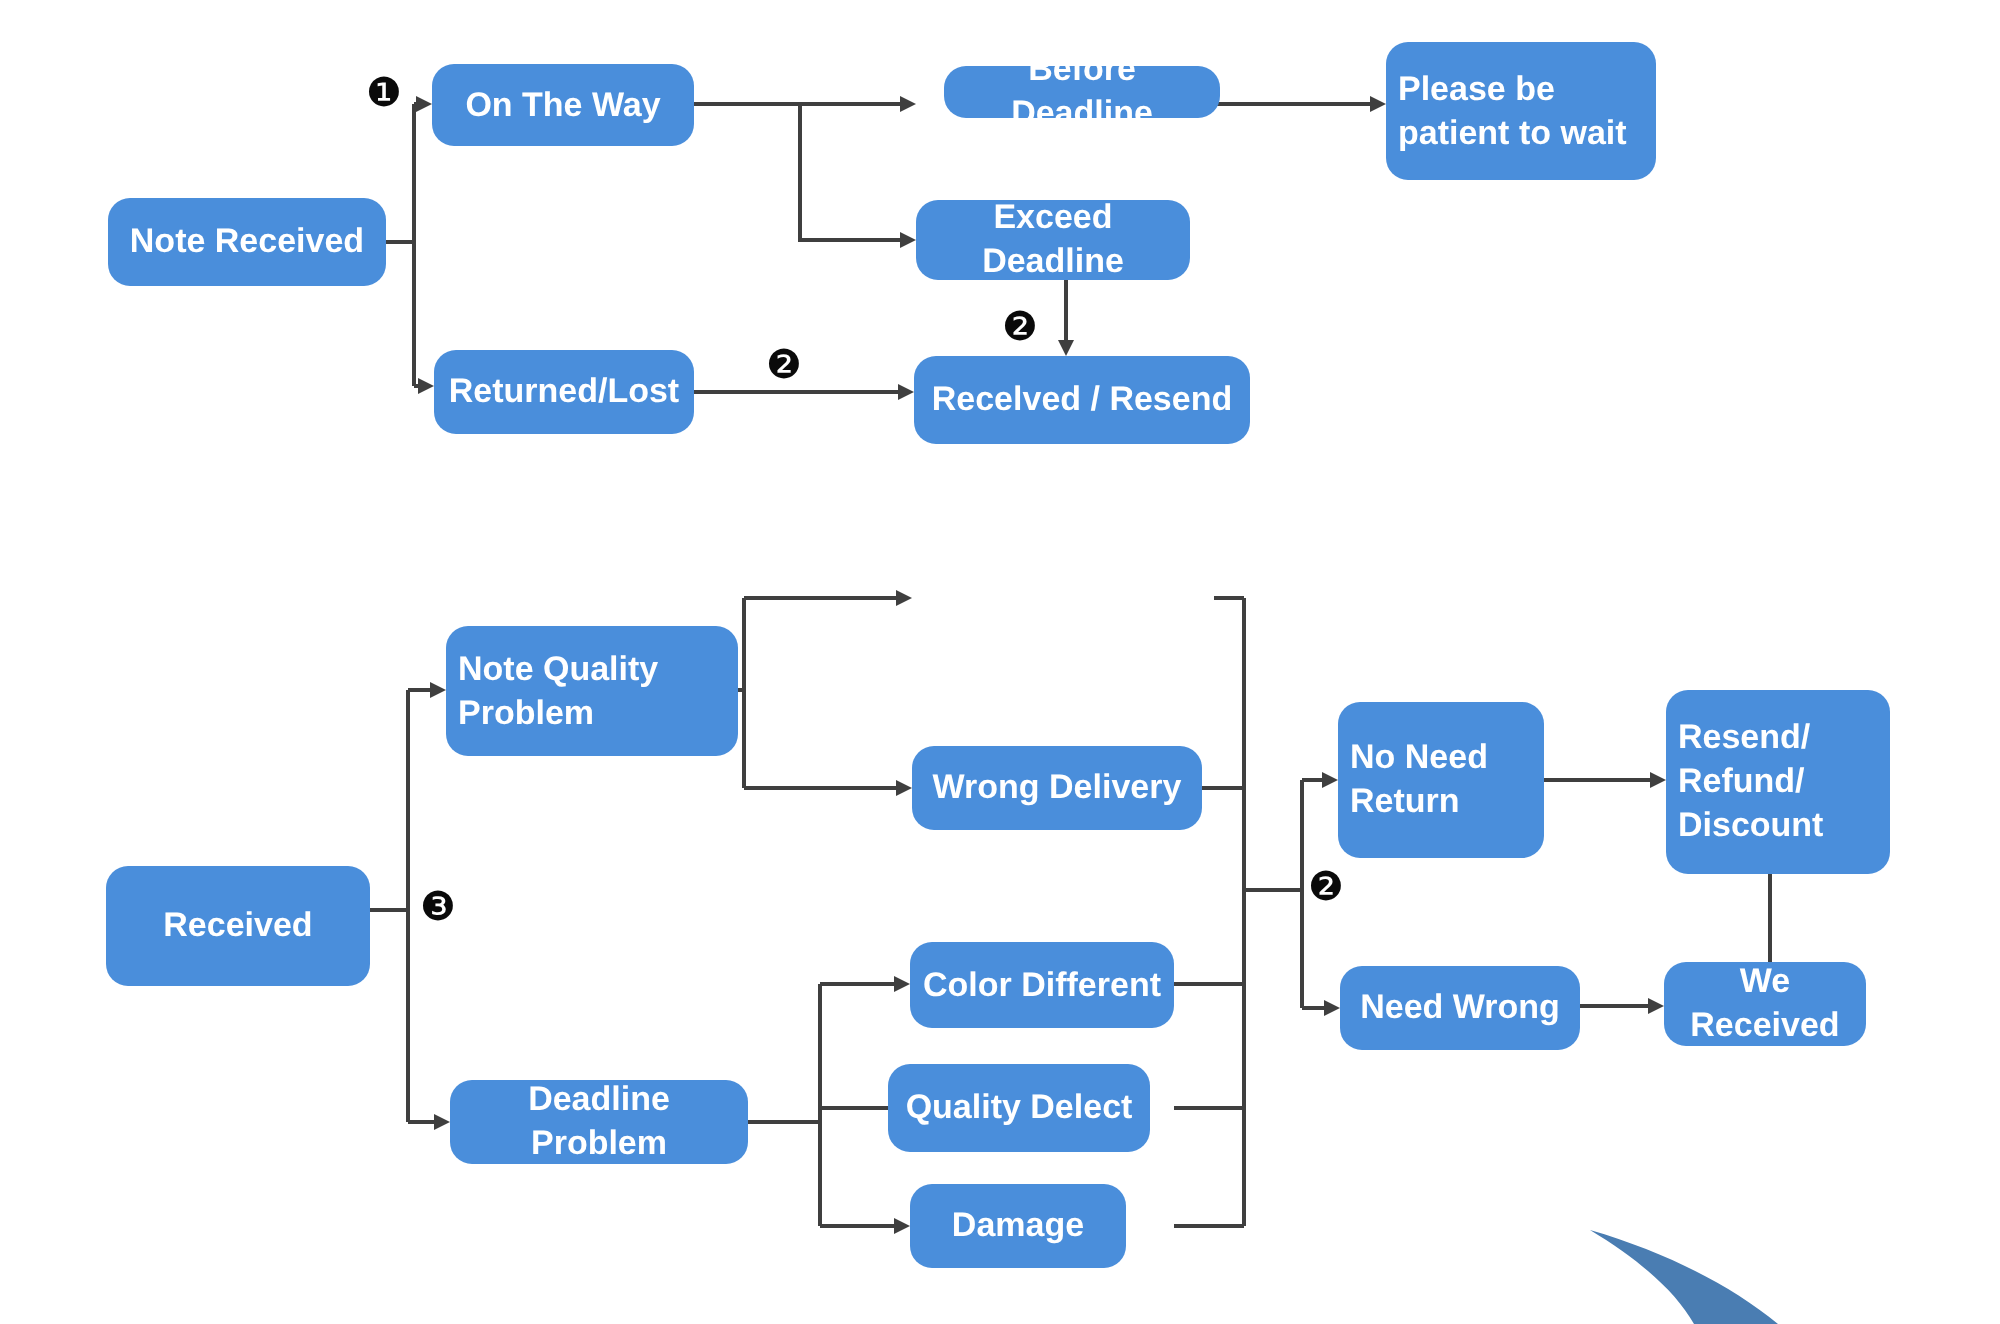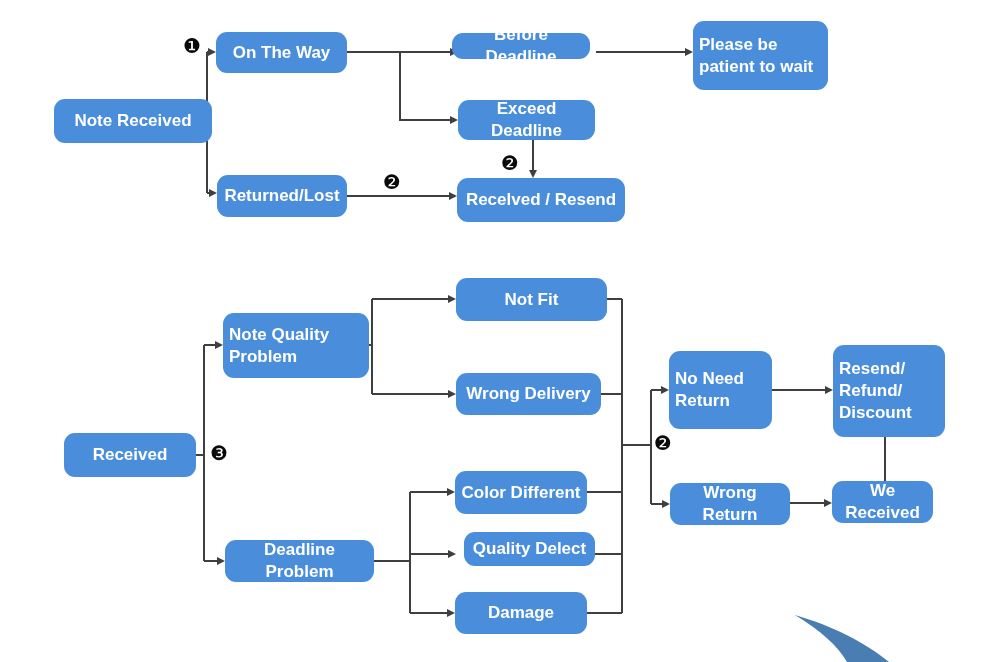--- a/index.html
+++ b/index.html
@@ -90,44 +90,43 @@
       <path d="M410 554 H449" marker-end="url(#ah)"></path>
       <path d="M410 613 H448" marker-end="url(#ah)"></path>
       <path d="M651 390 H662" marker-end="url(#ah)"></path>
       <path d="M651 504 H663" marker-end="url(#ah)"></path>
       <path d="M772 390 H826" marker-end="url(#ah)"></path>
       <path d="M790 503 H825" marker-end="url(#ah)"></path>
     </g>
     <path d="M795 615 C 833 626, 866 643, 889 662 L 847 662 C 838 646, 820 630, 795 615 Z" fill="#4a7db2" stroke="none"></path>
   </svg>
 
-  <div class="node" style="left:54px;top:99px;width:158px;height:44px">Note Received</div>
+  <div class="node" style="left:54px;top:99px;width:139px;height:44px">Note Received</div>
   <div class="node" style="left:216px;top:32px;width:131px;height:41px">On The Way</div>
   <div class="node" style="left:217px;top:175px;width:130px;height:42px">Returned/Lost</div>
-  <div class="node" style="left:452px;top:33px;width:138px;height:26px">Before Deadline</div>
+  <div class="node" style="left:472px;top:33px;width:138px;height:26px">Before Deadline</div>
   <div class="node" style="left:458px;top:100px;width:137px;height:40px">Exceed Deadline</div>
   <div class="node left" style="left:693px;top:21px;width:135px;height:69px">Please be
 patient to wait</div>
   <div class="node" style="left:457px;top:178px;width:168px;height:44px">Recelved / Resend</div>
 
-  <div class="node" style="left:64px;top:433px;width:132px;height:44px">Received</div>
+  <div class="node" style="left:53px;top:433px;width:132px;height:60px">Received</div>
   <div class="node left" style="left:223px;top:313px;width:146px;height:65px">Note Quality
 Problem</div>
   <div class="node" style="left:225px;top:540px;width:149px;height:42px">Deadline Problem</div>
-  <div class="node" style="left:456px;top:278px;width:151px;height:43px">Not Fit</div>
   <div class="node" style="left:455px;top:471px;width:132px;height:43px">Color Different</div>
   <div class="node" style="left:456px;top:373px;width:145px;height:42px">Wrong Delivery</div>
-  <div class="node" style="left:464px;top:532px;width:131px;height:34px">Quality Delect</div>
-  <div class="node" style="left:455px;top:592px;width:132px;height:42px">Damage</div>
+  <div class="node" style="left:444px;top:532px;width:131px;height:44px">Quality Delect</div>
+  <div class="node" style="left:455px;top:592px;width:108px;height:42px">Damage</div>
   <div class="node left" style="left:833px;top:345px;width:112px;height:92px">Resend/
 Refund/
 Discount</div>
   <div class="node left" style="left:669px;top:351px;width:103px;height:78px">No Need
 Return</div>
-  <div class="node" style="left:670px;top:483px;width:120px;height:42px">Wrong Return</div>
+  <div class="node" style="left:670px;top:483px;width:120px;height:42px">Need Wrong</div>
   <div class="node" style="left:832px;top:481px;width:101px;height:42px">We Received</div>
 
   <span class="marker" style="left:183px;top:36px">❶</span>
   <span class="marker" style="left:383px;top:172px">❷</span>
   <span class="marker" style="left:501px;top:153px">❷</span>
   <span class="marker" style="left:654px;top:433px">❷</span>
   <span class="marker" style="left:210px;top:443px">❸</span>
 
 </div>
 

